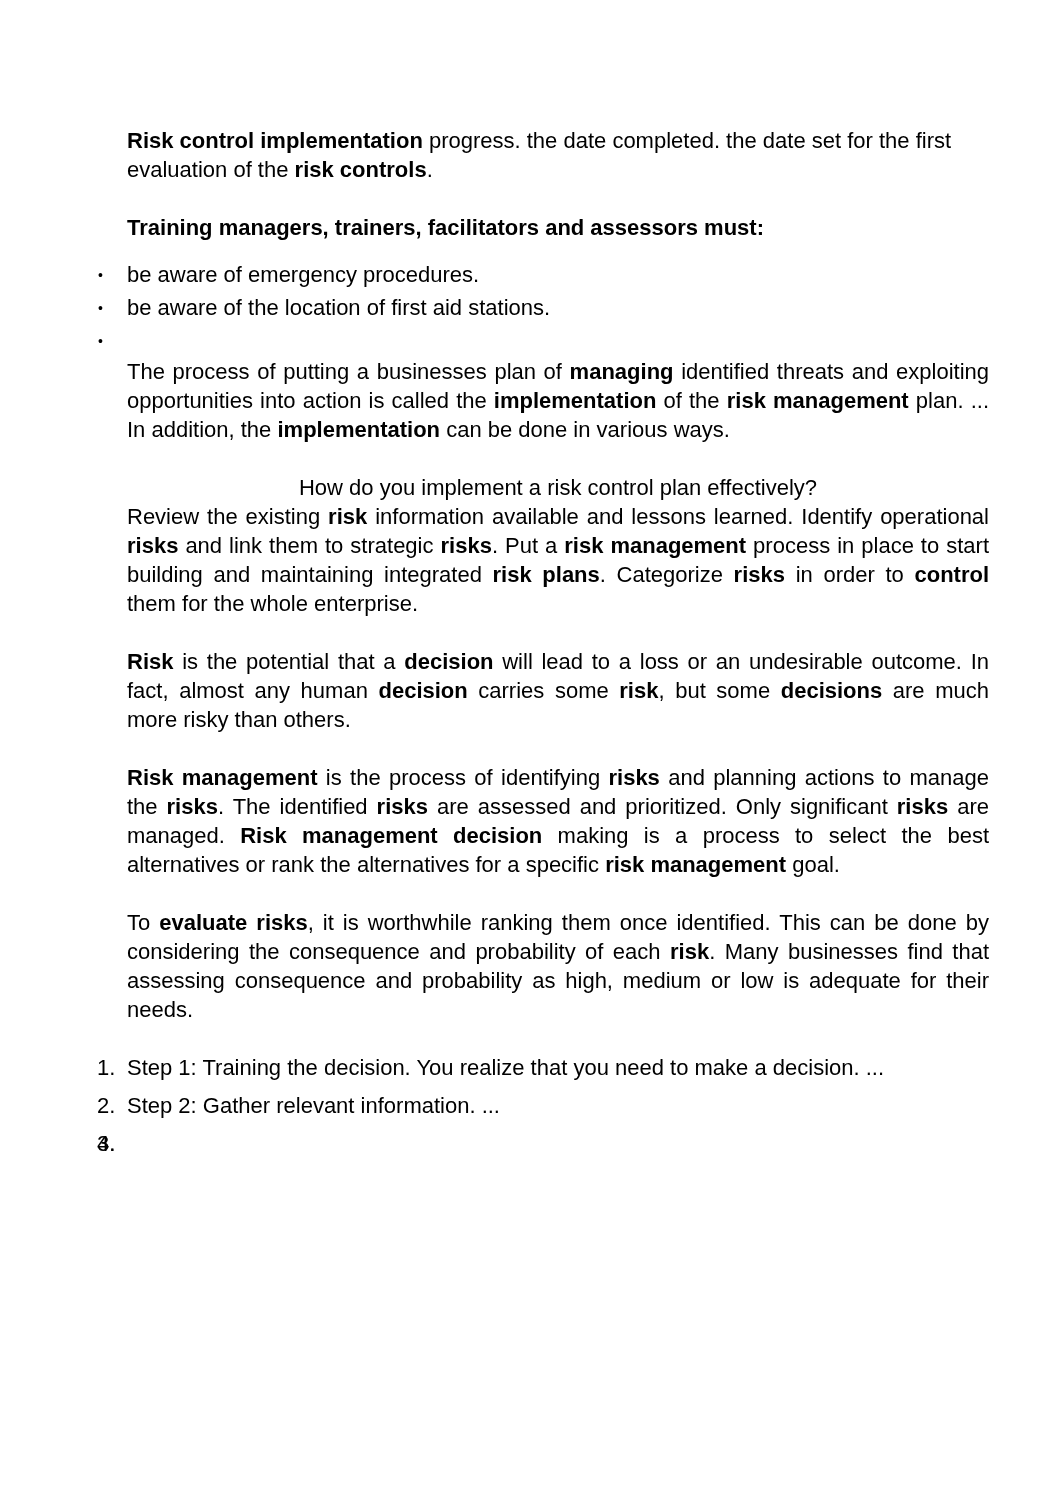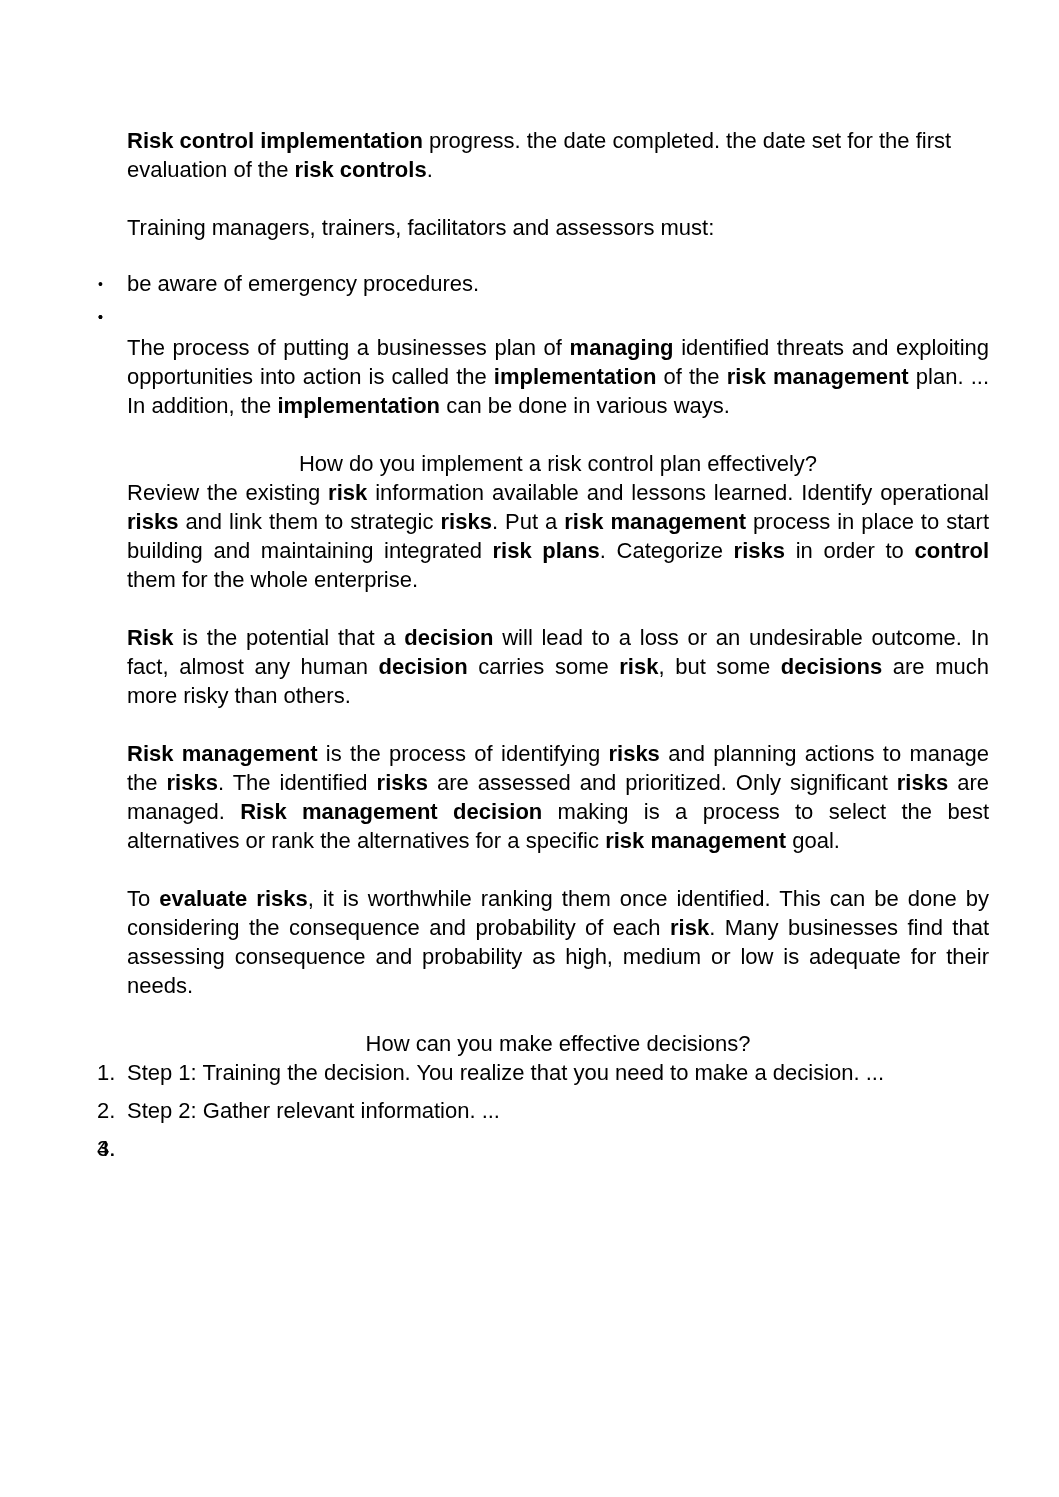--- a/index.html
+++ b/index.html
@@ -25,22 +25,22 @@
     font-size: 22px;
     line-height: 29px;
     margin: 0 0 29px 0;
   }
   .block b { font-weight: bold; }
   .justify {
     text-align: justify;
     text-justify: inter-word;
   }
   .heading {
-    font-weight: normal;
-    margin-bottom: 27px;
+    font-weight: bold;
+    margin-bottom: 18px;
   }
   .no-gap { margin-bottom: 0; text-align: center; }
   ul.bullet-list, ol.step-list {
     list-style: none;
     margin: 0 0 35px 0;
     padding: 0;
   }
   ul.bullet-list li, ol.step-list li {
     position: relative;
     font-size: 22px;
@@ -73,39 +73,39 @@
 
   <p class="block heading">Training managers, trainers, facilitators and assessors must:</p>
 
   <ul class="bullet-list">
     <li>
       <span class="bullet-marker">•</span>
       <span>be aware of emergency procedures.</span>
     </li>
     <li>
       <span class="bullet-marker">•</span>
+      <span>be aware of the location of first aid stations.</span>
     </li>
     <li>
       <span class="bullet-marker">•</span>
     </li>
   </ul>
 
   <p class="block justify"><span>The process of putting a businesses plan of </span><b>managing</b><span> identified threats and exploiting opportunities into action is called the </span><b>implementation</b><span> of the </span><b>risk management</b><span> plan. ... In addition, the </span><b>implementation</b><span> can be done in various ways.</span></p>
 
   <p class="block no-gap">How do you implement a risk control plan effectively?</p>
 
   <p class="block justify"><span>Review the existing </span><b>risk</b><span> information available and lessons learned. Identify operational </span><b>risks</b><span> and link them to strategic </span><b>risks</b><span>. Put a </span><b>risk management</b><span> process in place to start building and maintaining integrated </span><b>risk plans</b><span>. Categorize </span><b>risks</b><span> in order to </span><b>control</b><span> them for the whole enterprise.</span></p>
 
   <p class="block justify"><b>Risk</b><span> is the potential that a </span><b>decision</b><span> will lead to a loss or an undesirable outcome. In fact, almost any human </span><b>decision</b><span> carries some </span><b>risk</b><span>, but some </span><b>decisions</b><span> are much more risky than others.</span></p>
 
   <p class="block justify"><b>Risk management</b><span> is the process of identifying </span><b>risks</b><span> and planning actions to manage the </span><b>risks</b><span>. The identified </span><b>risks</b><span> are assessed and prioritized. Only significant </span><b>risks</b><span> are managed. </span><b>Risk management decision</b><span> making is a process to select the best alternatives or rank the alternatives for a specific </span><b>risk management</b><span> goal.</span></p>
 
   <p class="block justify"><span>To </span><b>evaluate risks</b><span>, it is worthwhile ranking them once identified. This can be done by considering the consequence and probability of each </span><b>risk</b><span>. Many businesses find that assessing consequence and probability as high, medium or low is adequate for their needs.</span></p>
 
-  <p class="block no-gap">How can you make effective decisions?</p>
 
   <ol class="step-list">
     <li class="justify">
       <span class="step-number">1.</span>
       <span>Step 1: Training the decision. You realize that you need to make a decision. ...</span>
     </li>
     <li>
       <span class="step-number">2.</span>
       <span>Step 2: Gather relevant information. ...</span>
     </li>

